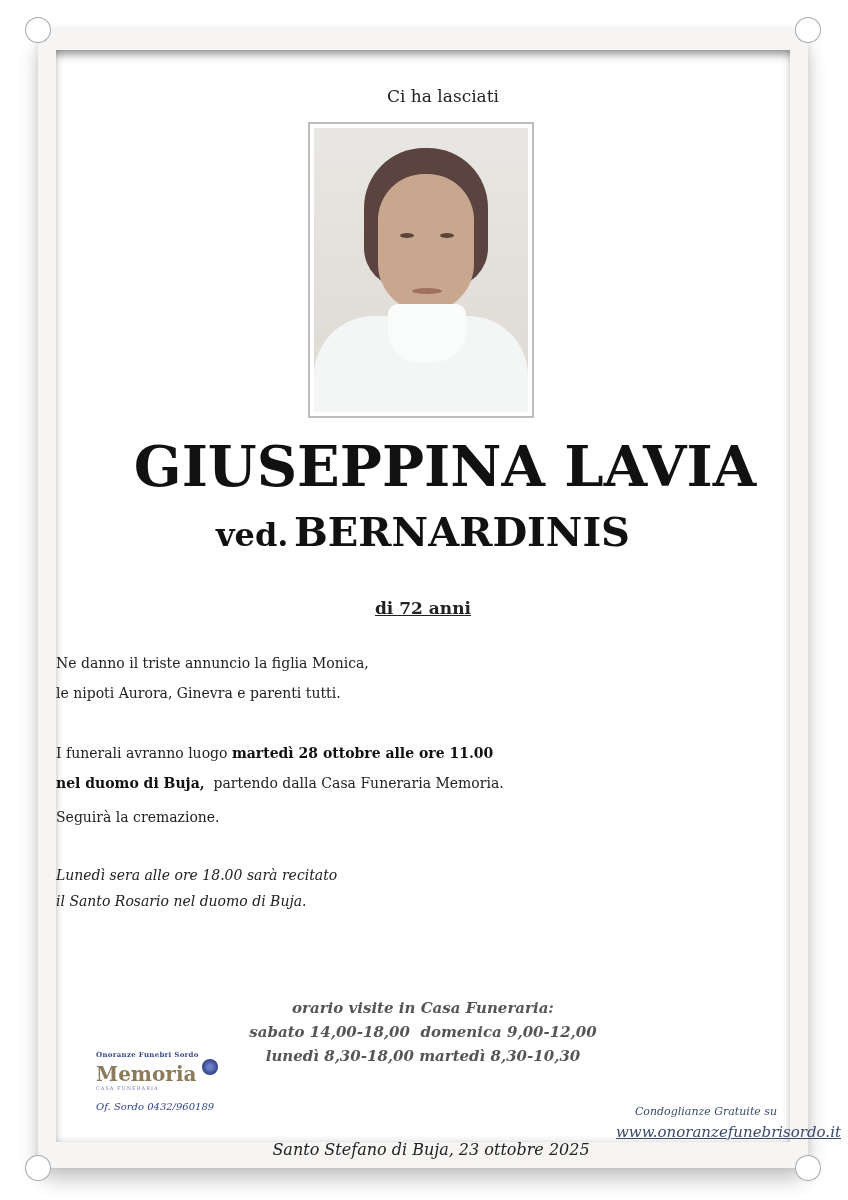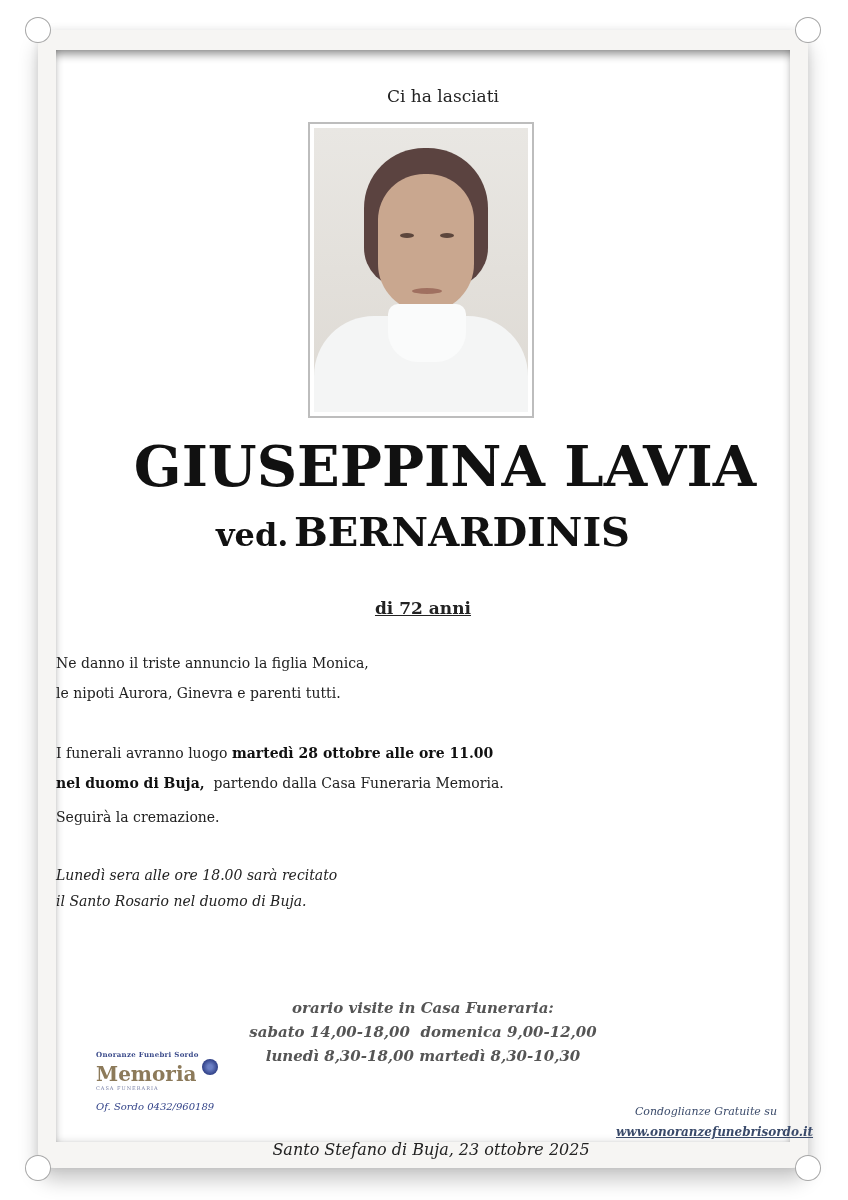--- a/index.html
+++ b/index.html
@@ -258,22 +258,21 @@
     font-style: italic;
     font-size: 11px;
     line-height: 20px;
     color: #3a4a6a;
     font-family: "DejaVu Serif", serif;
     margin-top: 6px;
   }
   .condolences .url {
     color: #3a4a6a;
     text-decoration: underline;
-    font-size: 12px;
-    font-weight: bold;
+    font-size: 15px;
   }
 </style>
 </head>
 <body>
 
 <div class="frame">
   <span class="corner-bl"></span>
   <span class="corner-br"></span>
 
   <div class="paper">

